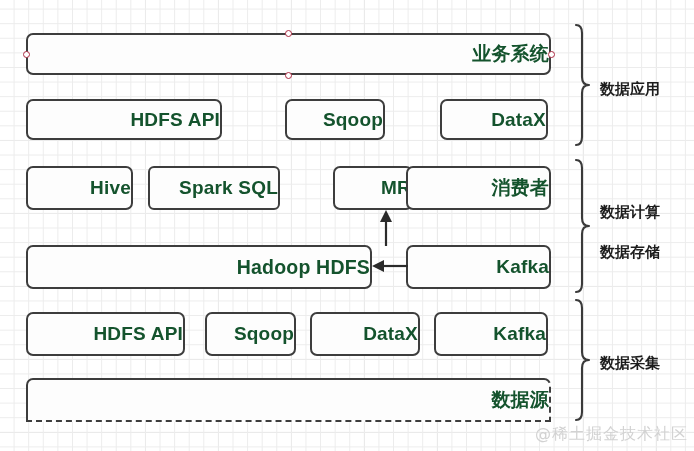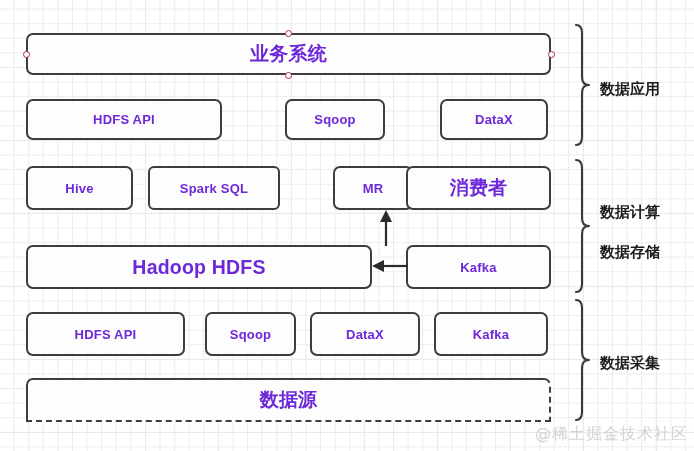--- a/index.html
+++ b/index.html
@@ -35,27 +35,27 @@
 
   
   .node {
     position: absolute;
     box-sizing: border-box;
     background: #fdfdfd;
     border: 2.2px solid #3d3d3d;
     border-radius: 7px;
     display: flex;
     align-items: center;
-    justify-content: center;
-    color: #6d28d9;
+    justify-content: flex-end;
+    color: #14532d;
     font-weight: bold;
     letter-spacing: 0.2px;
     white-space: nowrap;
   }
-  .node.latin { font-size: 13px; }
+  .node.latin { font-size: 19px; }
   .node.cjk {
     font-size: 19px;
     font-family: "DejaVu Sans", "Liberation Sans", sans-serif;
   }
   .node.wide { font-size: 19.5px; }
 
   
   .node.clipped {
     border-style: solid;
     border-right-style: dashed;

